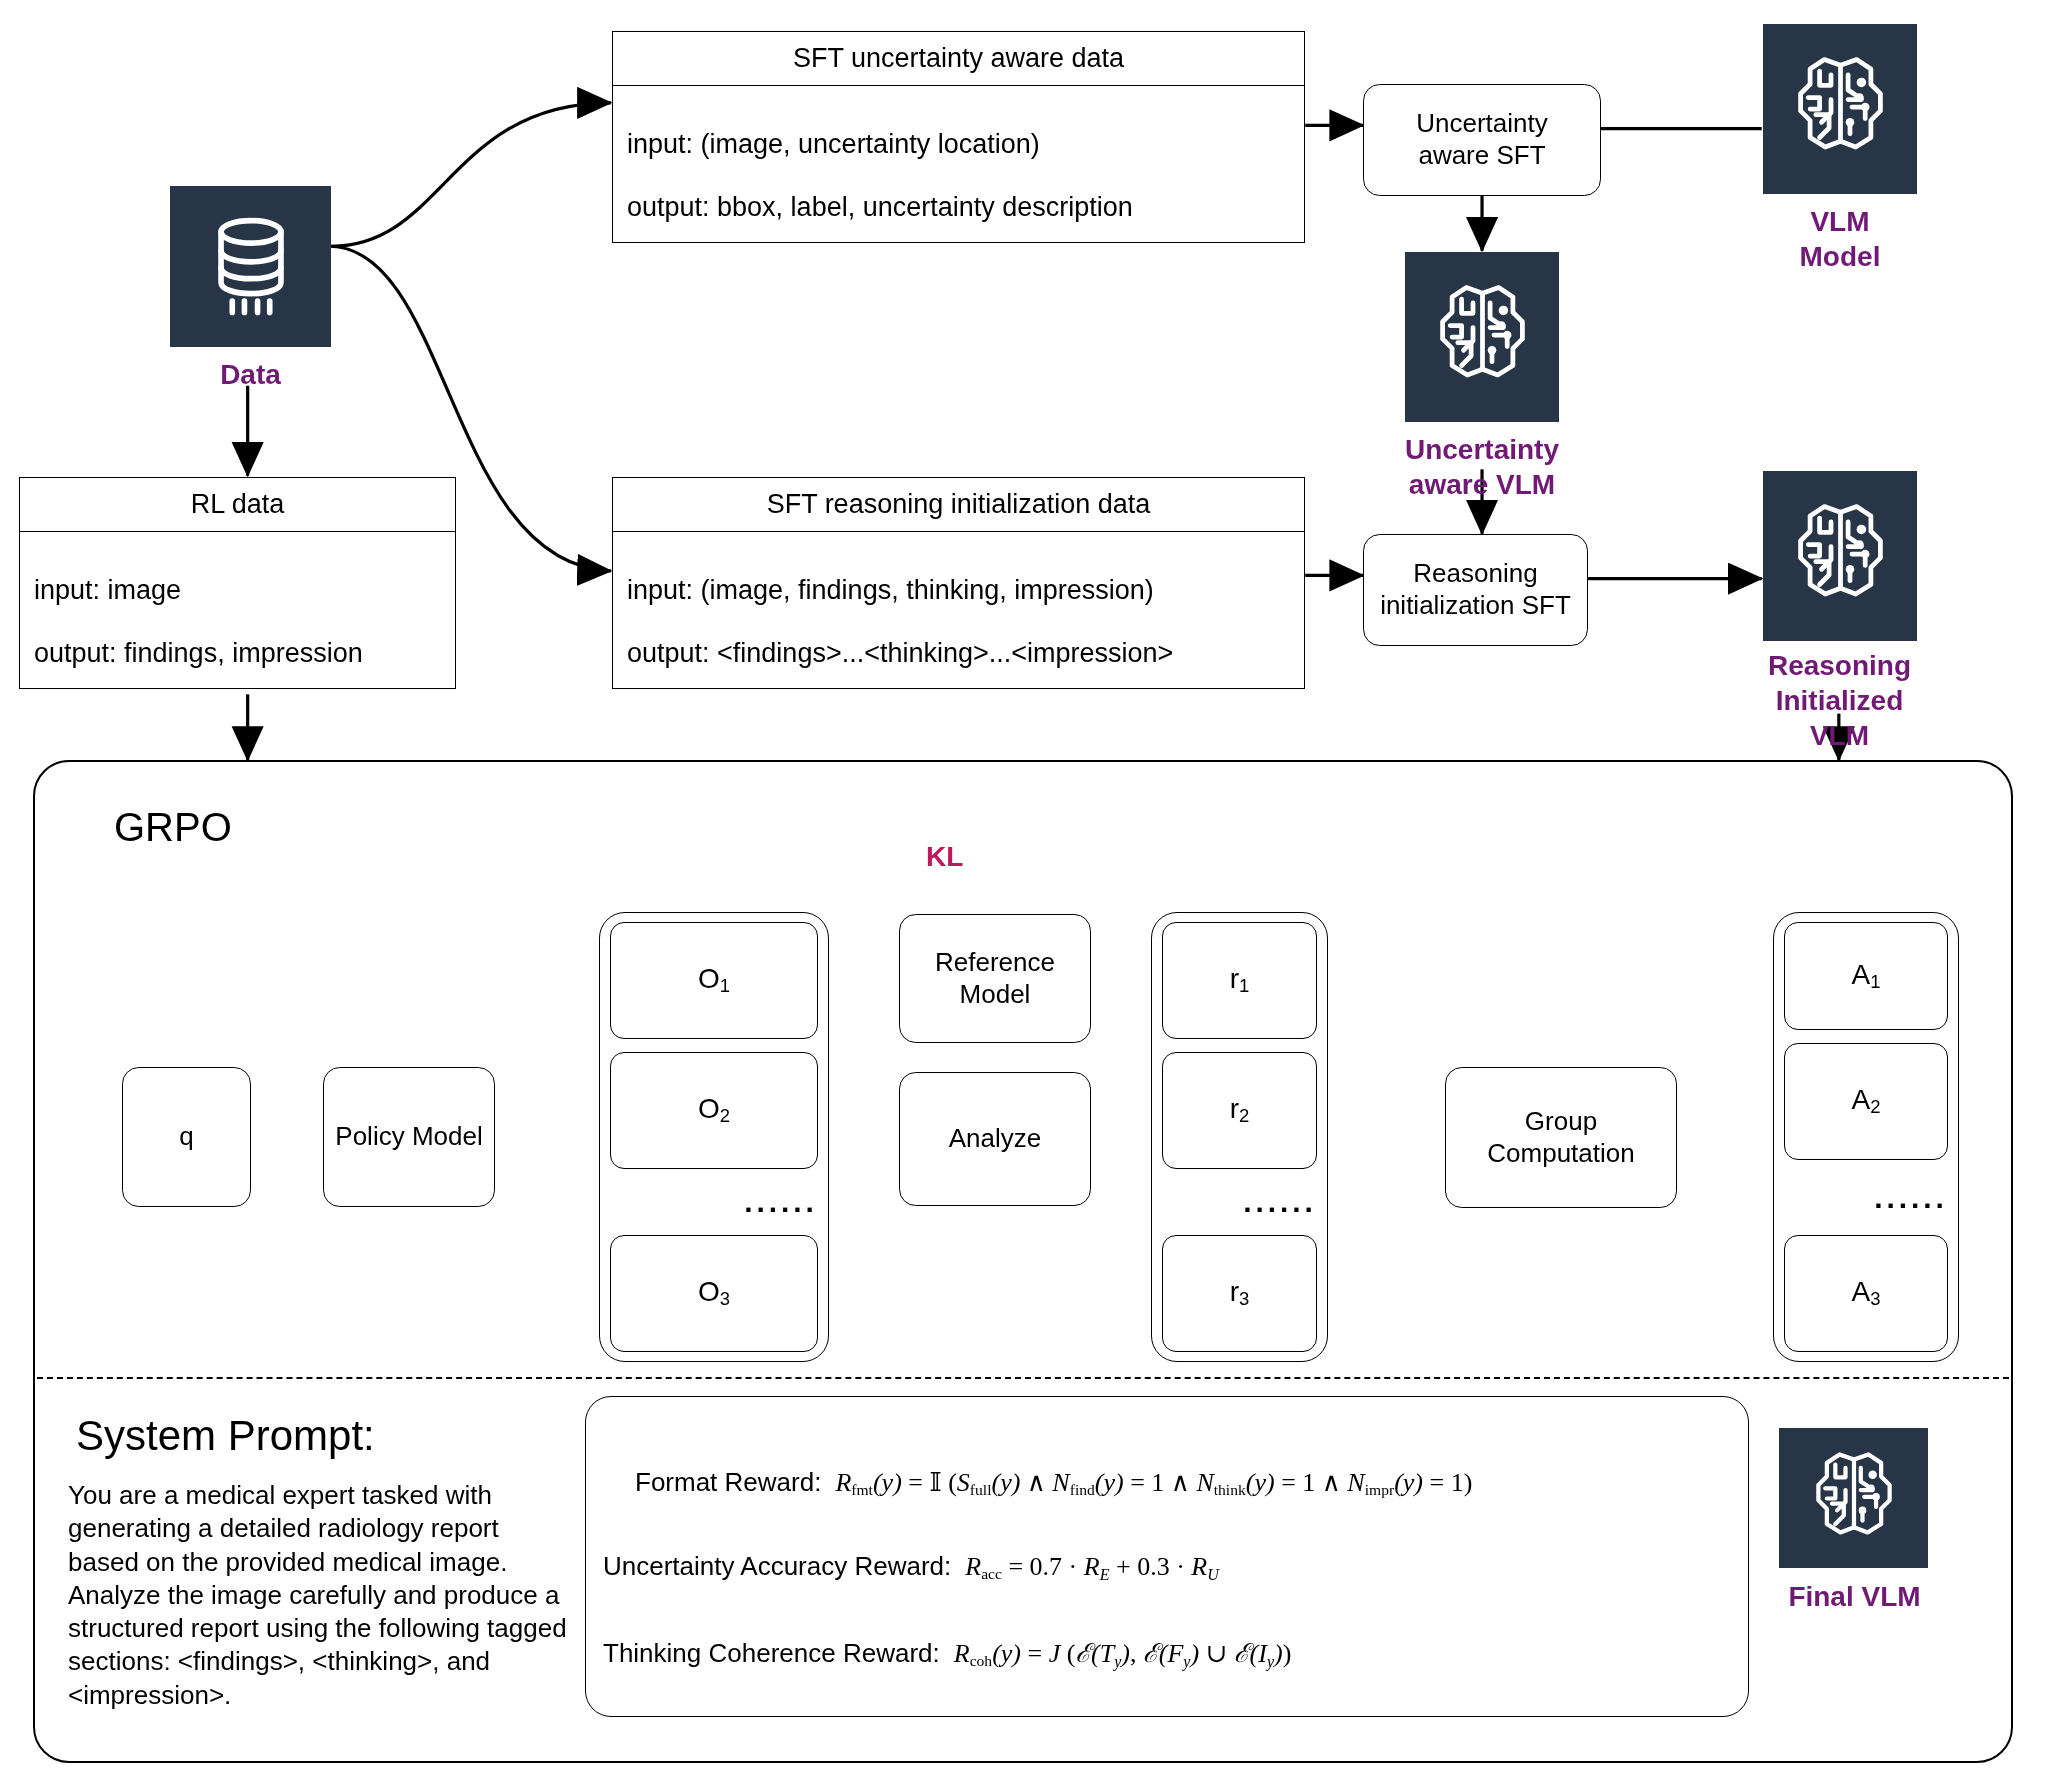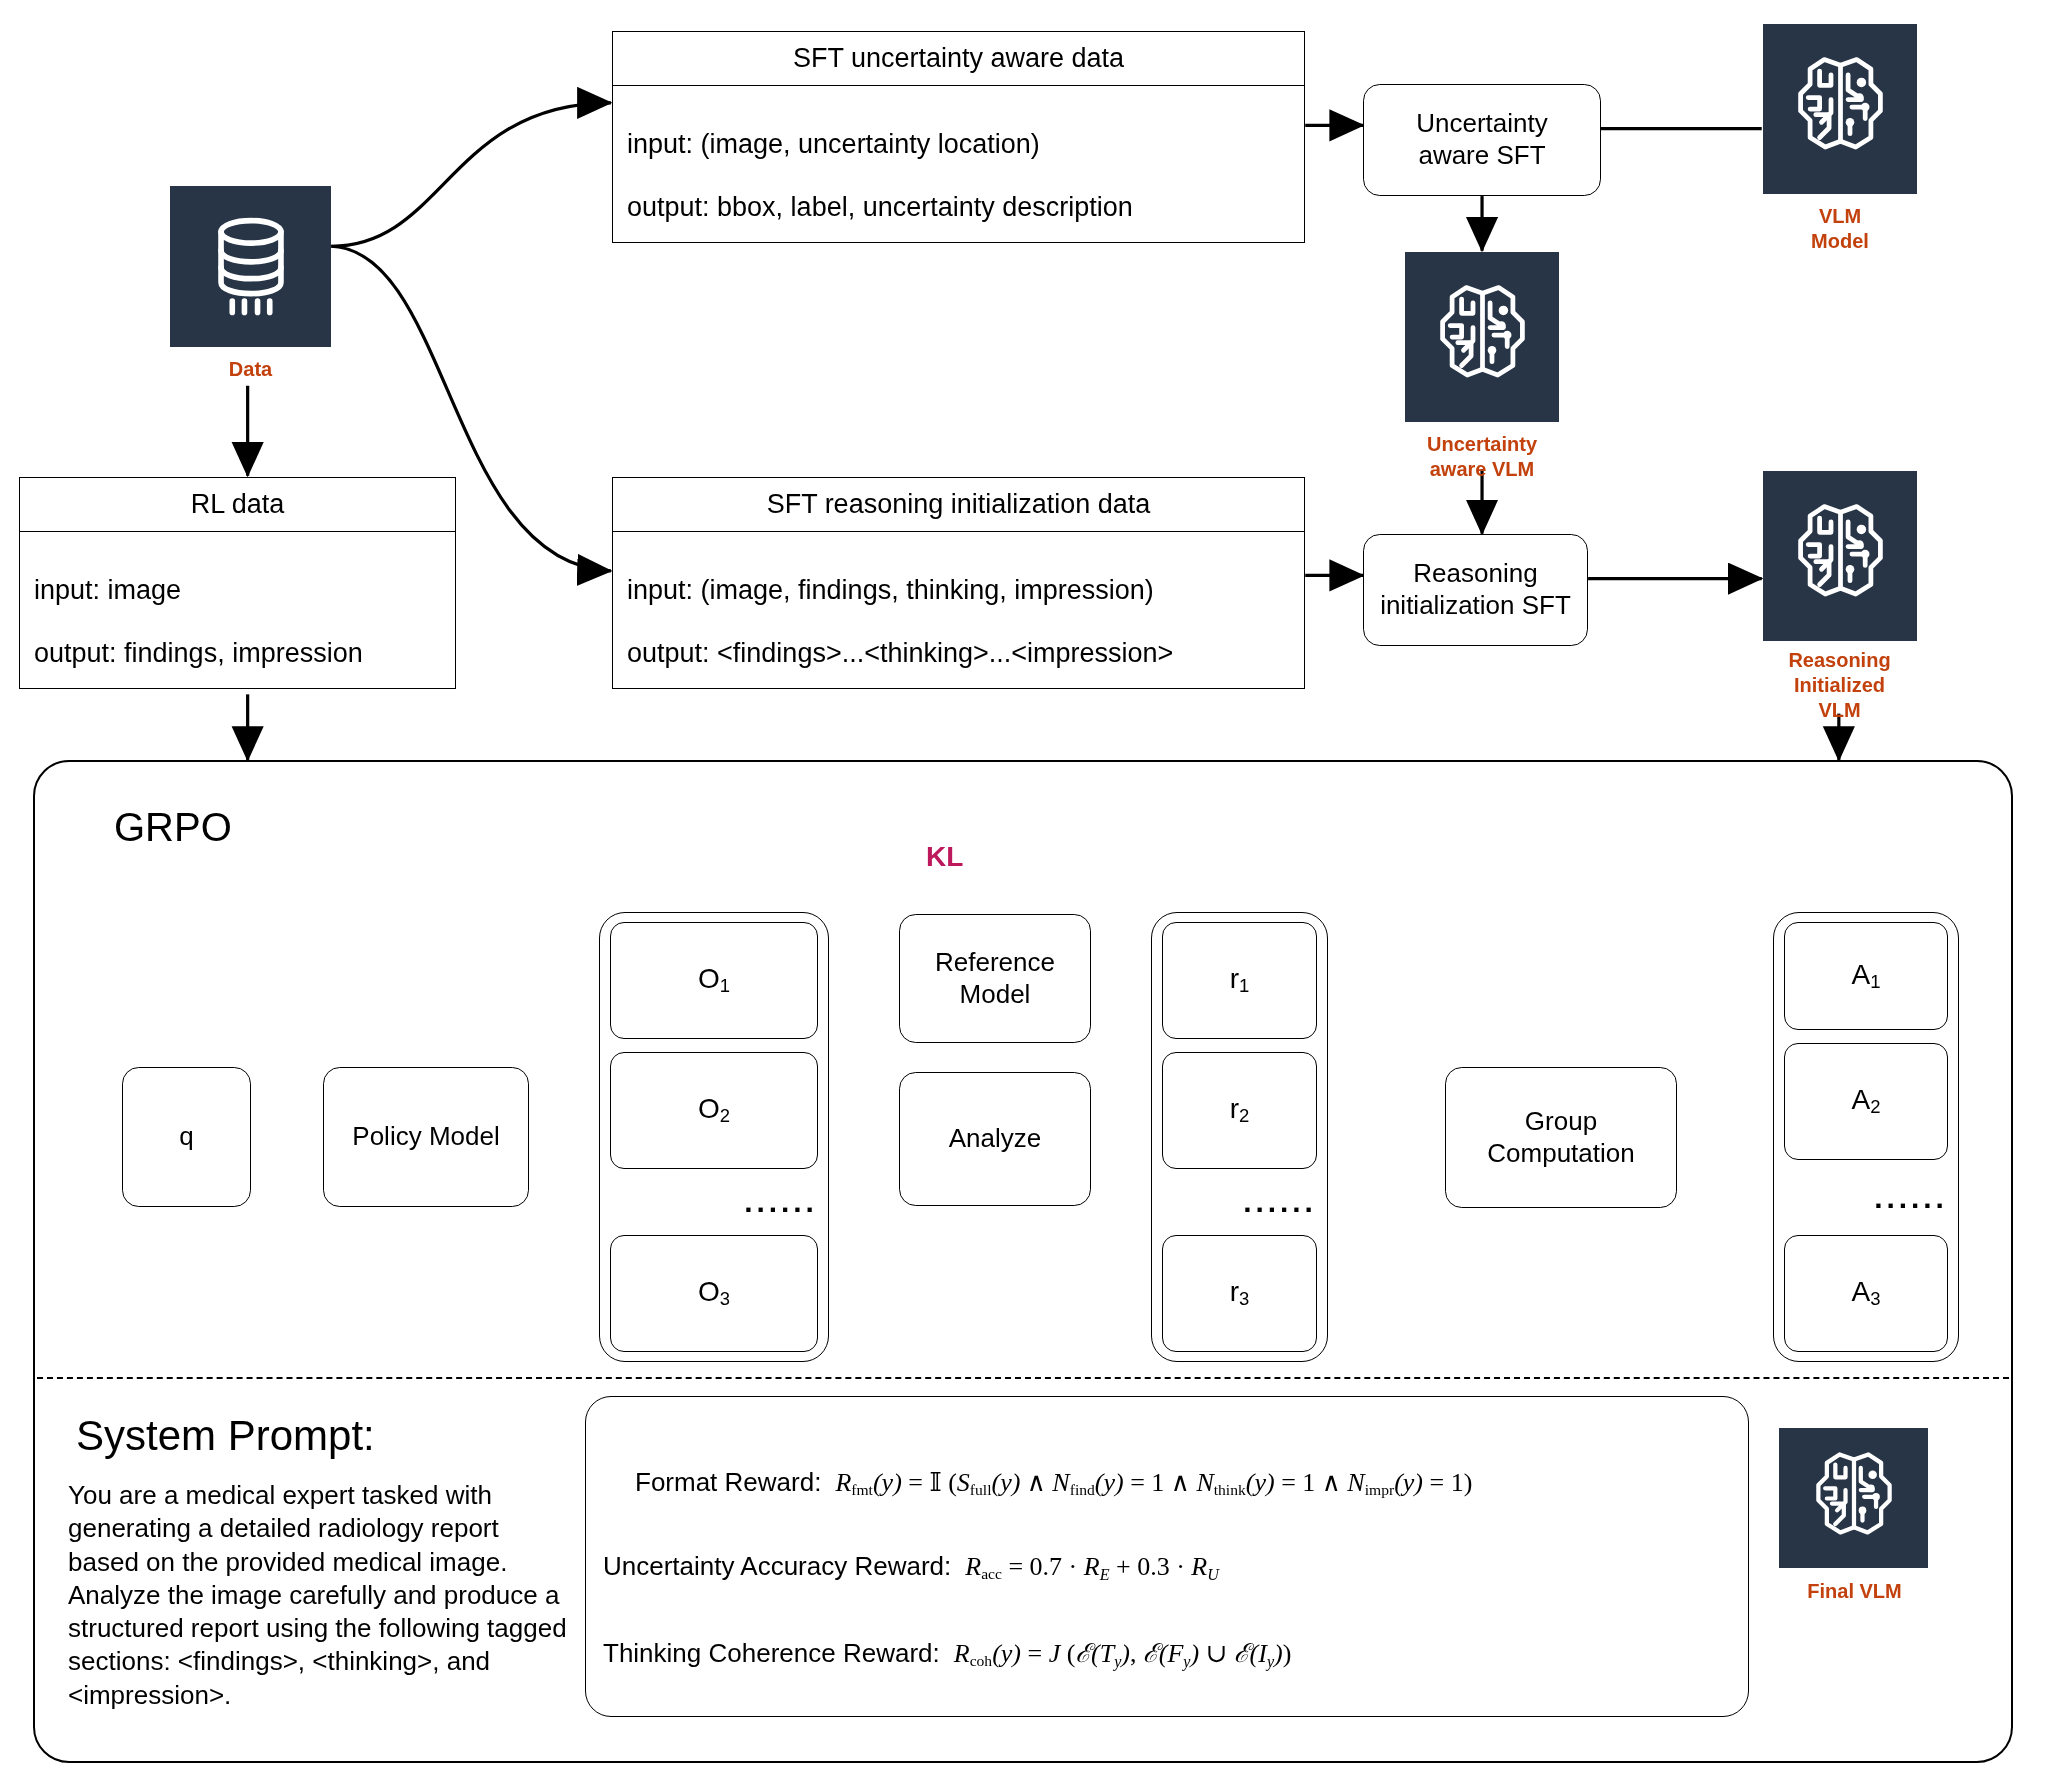--- a/index.html
+++ b/index.html
@@ -21,22 +21,22 @@
   
   .rbox{
     border:1.9px solid #000;background:#fff;border-radius:16.7px;
     display:flex;align-items:center;justify-content:center;text-align:center;
     font-size:26px;line-height:1.22;color:#000;padding:3.9px 6.4px;box-sizing:border-box;
   }
 
   
   .icontile{background:#273546;display:flex;align-items:center;justify-content:center;}
   .iconcap{
-    position:absolute;text-align:center;font-weight:bold;color:#c2410c;
-    font-size:20px;line-height:1.25;width:100%;left:0;
+    position:absolute;text-align:center;font-weight:bold;color:#701a75;
+    font-size:28px;line-height:1.25;width:100%;left:0;
   }
 
   
   .stack{
     border:1.9px solid #000;border-radius:26px;background:#fff;
     display:flex;flex-direction:column;align-items:flex-end;box-sizing:border-box;
     padding:9px 10.3px;
   }
   .stack .cell{
     border:1.9px solid #000;border-radius:14px;background:#fff;
@@ -271,21 +271,21 @@
   <div class="node panel" style="left:33px;top:760px;width:1980px;height:1003px;"></div>
 
   <div class="panel-title" style="left:114px;top:805px;">GRPO</div>
 
   <div class="klabel" style="left:926px;top:841px;">KL</div>
 
   <div class="node rbox" style="left:122px;top:1067px;width:129px;height:140px;">
     <span>q</span>
   </div>
 
-  <div class="node rbox" style="left:323px;top:1067px;width:206px;height:140px;">
+  <div class="node rbox" style="left:323px;top:1067px;width:172px;height:140px;">
     <span>Policy Model</span>
   </div>
 
   <div class="node stack" style="left:599px;top:912px;width:230px;height:450px;">
     <div class="cell" style="height:117px;">
       <span>
         <span>O</span><span class="sub">1</span>
       </span>
     </div>
 

